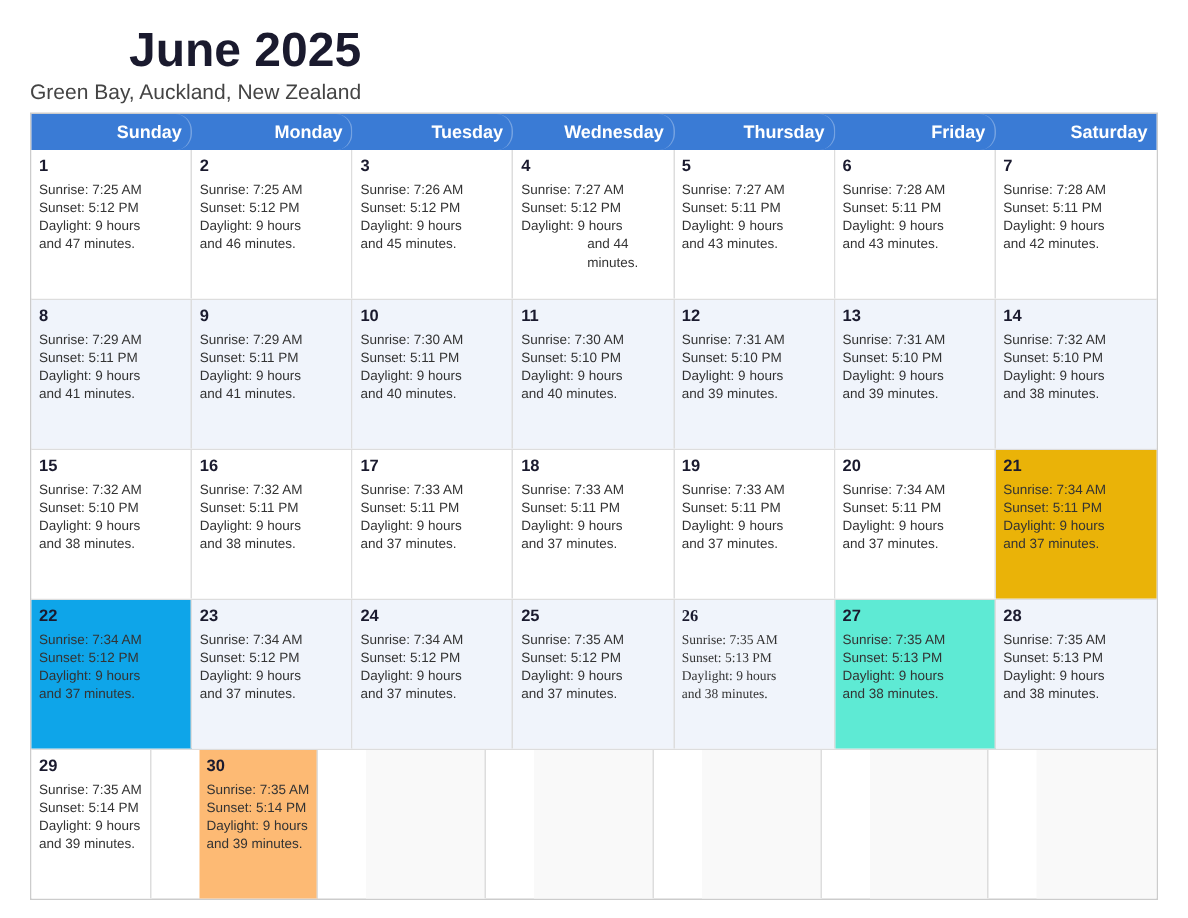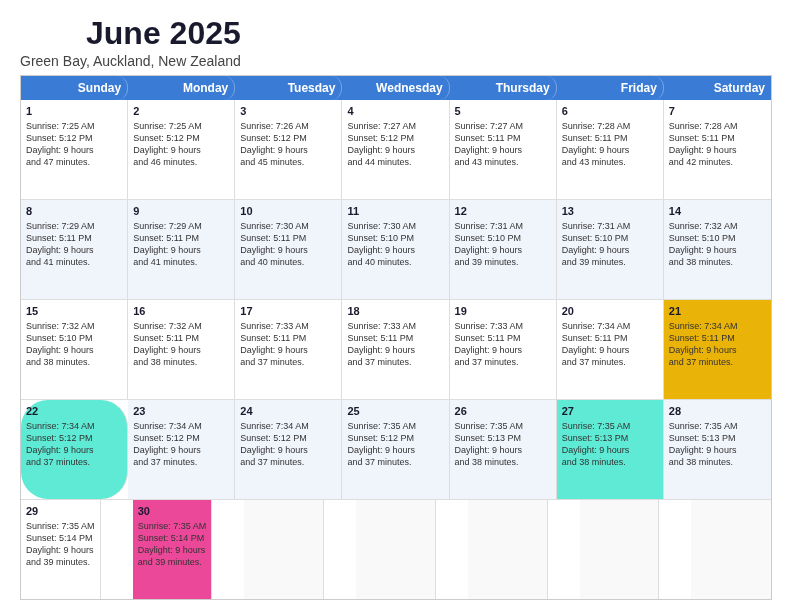--- a/index.html
+++ b/index.html
@@ -153,21 +153,21 @@
             <span style="display: block;">Sunrise: 7:26 AM</span>
             <span style="display: block;">Sunset: 5:12 PM</span>
             <span style="display: block;">Daylight: 9 hours</span>
             <span style="display: block;">and 45 minutes.</span>
           </div>
           <div class="cal-cell" style="background: rgb(255, 255, 255);">
             <span class="day-num">4</span>
             <span style="display: block;">Sunrise: 7:27 AM</span>
             <span style="display: block;">Sunset: 5:12 PM</span>
             <span style="display: block;">Daylight: 9 hours</span>
-            <span style="display: block;">and 44 minutes.</span>
+            <span style="display: block; margin-left: 44px;">and 44 minutes.</span>
           </div>
           <div class="cal-cell" style="background: rgb(255, 255, 255);">
             <span class="day-num">5</span>
             <span style="display: block;">Sunrise: 7:27 AM</span>
             <span style="display: block;">Sunset: 5:11 PM</span>
             <span style="display: block;">Daylight: 9 hours</span>
             <span style="display: block;">and 43 minutes.</span>
           </div>
           <div class="cal-cell" style="background: rgb(255, 255, 255);">
             <span class="day-num">6</span>
@@ -280,21 +280,21 @@
           </div>
           <div class="cal-cell" style="background: #eab308;">
             <span class="day-num">21</span>
             <span style="display: block;">Sunrise: 7:34 AM</span>
             <span style="display: block;">Sunset: 5:11 PM</span>
             <span style="display: block;">Daylight: 9 hours</span>
             <span style="display: block;">and 37 minutes.</span>
           </div>
         </div>
         <div class="cal-row">
-          <div class="cal-cell shaded" style="background: #5eead4; border-radius: 27px;">
+          <div class="cal-cell shaded" style="background: #0ea5e9;">
             <span class="day-num">22</span>
             <span style="display: block;">Sunrise: 7:34 AM</span>
             <span style="display: block;">Sunset: 5:12 PM</span>
             <span style="display: block;">Daylight: 9 hours</span>
             <span style="display: block;">and 37 minutes.</span>
           </div>
           <div class="cal-cell shaded" style="background: rgb(240, 244, 251);">
             <span class="day-num">23</span>
             <span style="display: block;">Sunrise: 7:34 AM</span>
             <span style="display: block;">Sunset: 5:12 PM</span>
@@ -308,21 +308,21 @@
             <span style="display: block;">Daylight: 9 hours</span>
             <span style="display: block;">and 37 minutes.</span>
           </div>
           <div class="cal-cell shaded" style="background: rgb(240, 244, 251);">
             <span class="day-num">25</span>
             <span style="display: block;">Sunrise: 7:35 AM</span>
             <span style="display: block;">Sunset: 5:12 PM</span>
             <span style="display: block;">Daylight: 9 hours</span>
             <span style="display: block;">and 37 minutes.</span>
           </div>
-          <div class="cal-cell shaded" style="background: rgb(240, 244, 251);">
+          <div class="cal-cell shaded" style="background: rgb(240, 244, 251); font-family: Liberation Serif, serif;">
             <span class="day-num">26</span>
             <span style="display: block;">Sunrise: 7:35 AM</span>
             <span style="display: block;">Sunset: 5:13 PM</span>
             <span style="display: block;">Daylight: 9 hours</span>
             <span style="display: block;">and 38 minutes.</span>
           </div>
           <div class="cal-cell shaded" style="background: #5eead4;">
             <span class="day-num">27</span>
             <span style="display: block;">Sunrise: 7:35 AM</span>
             <span style="display: block;">Sunset: 5:13 PM</span>
@@ -338,21 +338,21 @@
           </div>
         </div>
         <div class="cal-row">
           <div class="cal-cell" style="background: rgb(255, 255, 255);">
             <span class="day-num">29</span>
             <span style="display: block;">Sunrise: 7:35 AM</span>
             <span style="display: block;">Sunset: 5:14 PM</span>
             <span style="display: block;">Daylight: 9 hours</span>
             <span style="display: block;">and 39 minutes.</span>
           </div>
-          <div class="cal-cell" style="background: #ec4899;">
+          <div class="cal-cell" style="background: #fdba74;">
             <span class="day-num">30</span>
             <span style="display: block;">Sunrise: 7:35 AM</span>
             <span style="display: block;">Sunset: 5:14 PM</span>
             <span style="display: block;">Daylight: 9 hours</span>
             <span style="display: block;">and 39 minutes.</span>
           </div>
           <div class="cal-cell empty"></div>
           <div class="cal-cell empty"></div>
           <div class="cal-cell empty"></div>
           <div class="cal-cell empty"></div>

